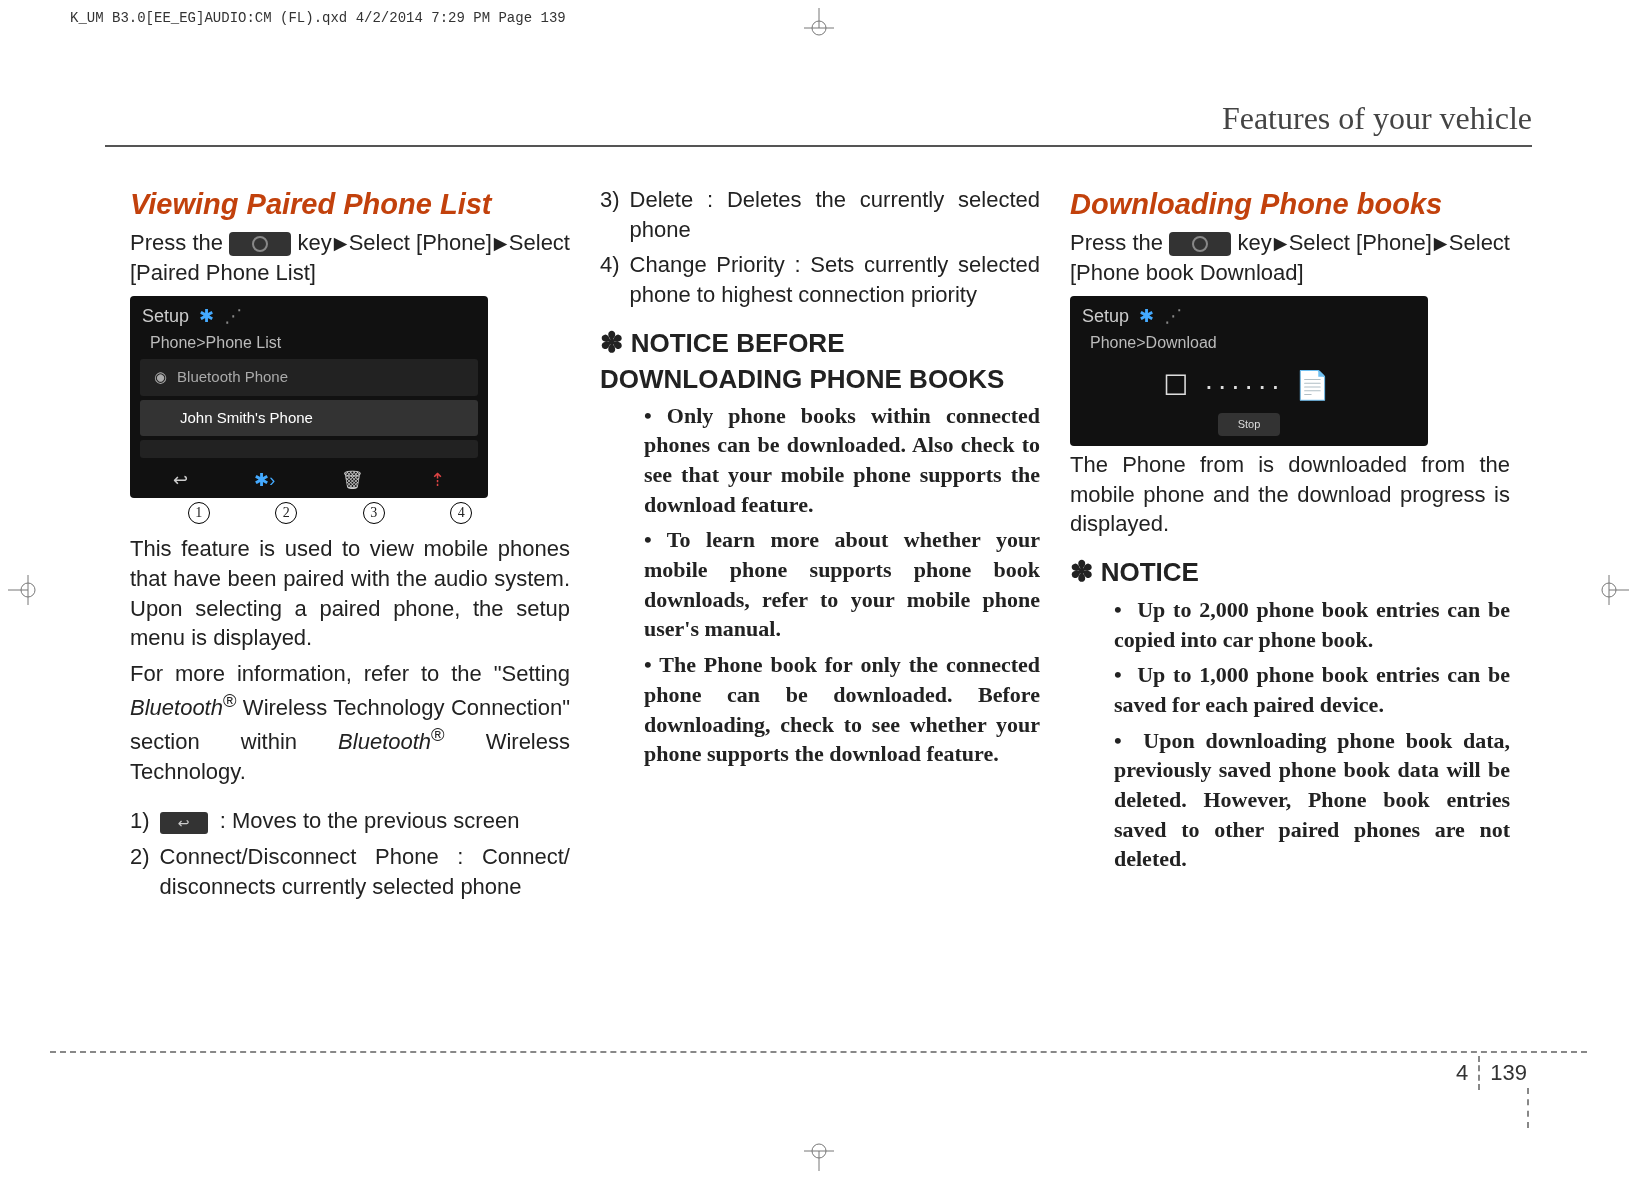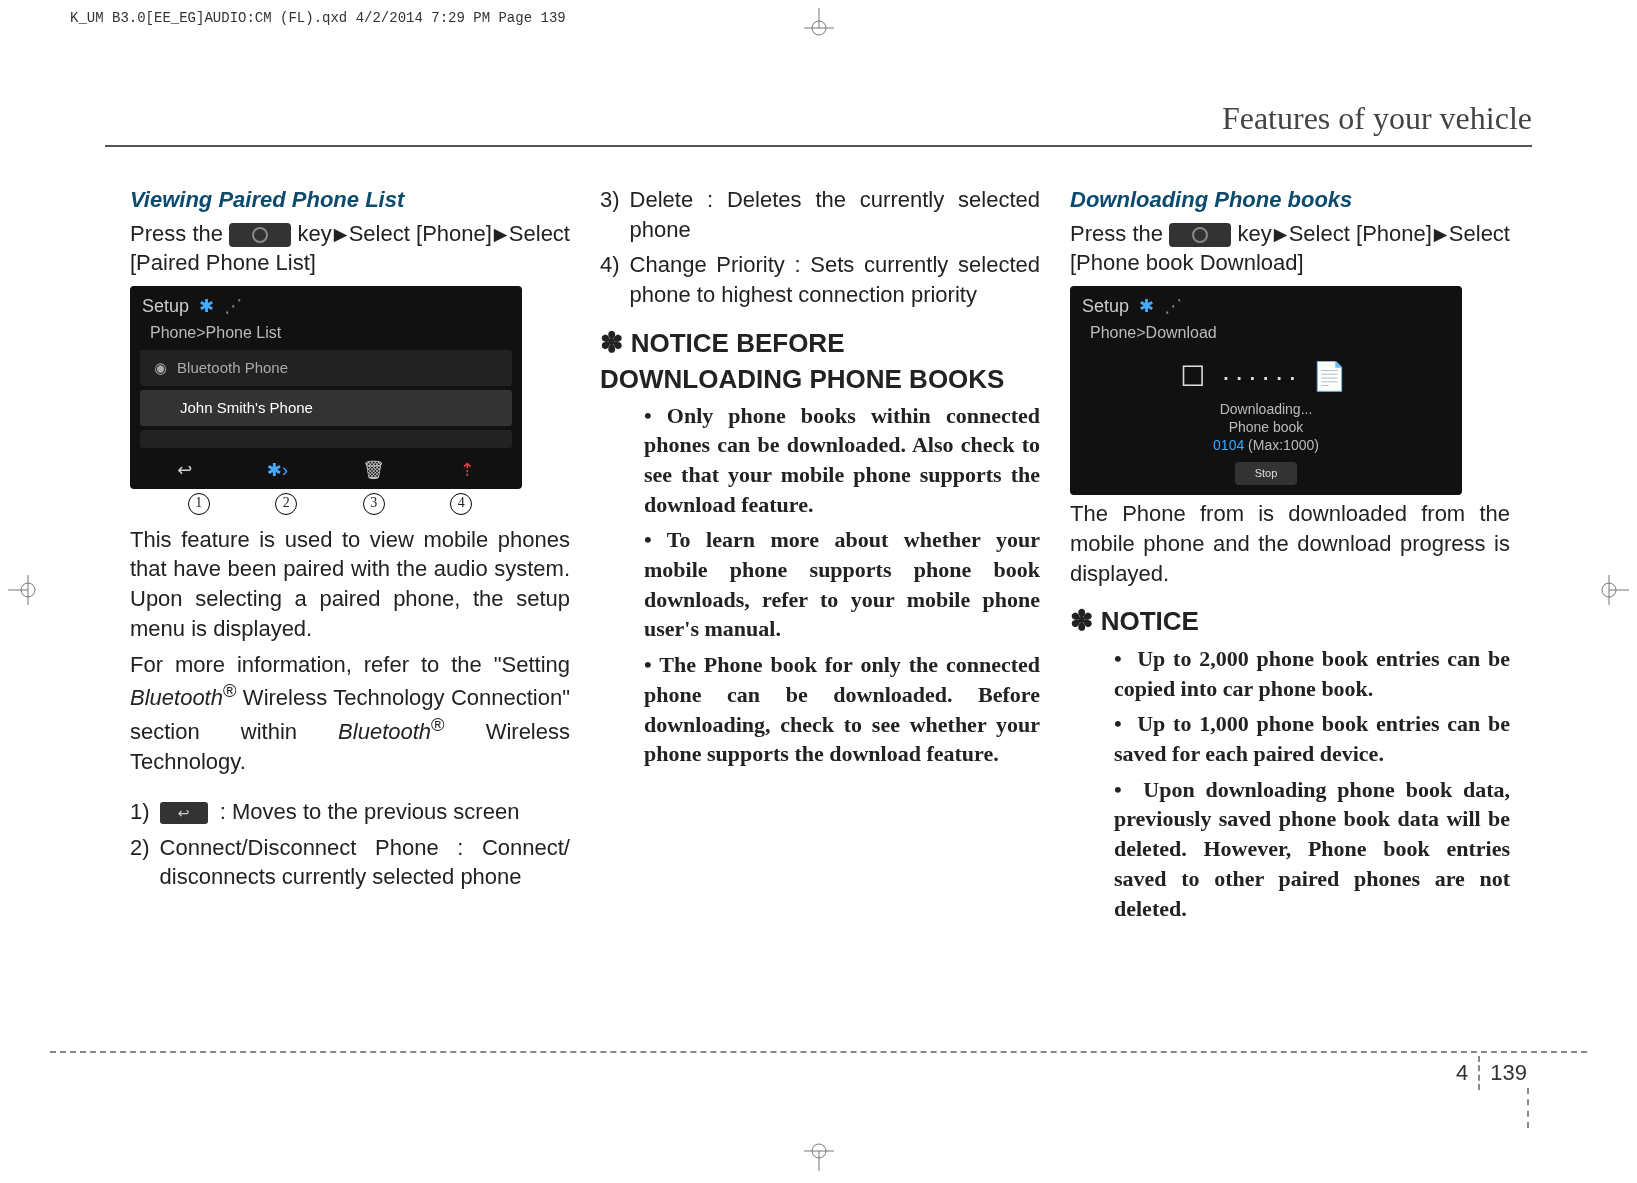--- a/index.html
+++ b/index.html
@@ -57,29 +57,29 @@
   }
   .col {
     width: 440px;
     font-size: 22px;
     line-height: 1.35;
     color: #222;
   }
   .subheading {
     font-weight: bold;
     font-style: italic;
-    color: #0c4a6e;
+    color: #c2410c;
     margin-bottom: 4px;
-    font-size: 22px;
+    font-size: 29px;
   }
   .body-text { margin: 0 0 6px 0; text-align: justify; }
   .screenshot {
     background: #111;
     color: #ccc;
-    width: 392px;
+    width: 358px;
     border-radius: 4px;
     margin: 8px 0 4px 0;
     font-size: 15px;
     padding: 6px 0;
   }
   .screenshot .s-titlebar {
     display: flex;
     align-items: center;
     gap: 10px;
     padding: 2px 12px;
@@ -343,25 +343,20 @@
 
       <div class="screenshot">
         <div class="s-titlebar">
           <span>Setup</span>
           <span style="color:#4af">✱</span>
           <span style="color:#888">⋰</span>
         </div>
         <div class="s-crumb">Phone&gt;Download</div>
         <div class="dl-box">
           <div class="dl-icons">☐ ······ 📄</div>
-          <div class="dl-text">
-            <span>Downloading...</span><br>
-            <span>Phone book</span><br>
-            <span class="cnt">0104</span><span> (Max:1000)</span>
-          </div>
           <div class="stop-btn">Stop</div>
         </div>
       </div>
 
       <p class="body-text">The Phone from is downloaded from the mobile phone and the download progress is displayed.</p>
 
       <div class="notice-head">
         <span class="ast">✽</span>
         <span>NOTICE</span>
       </div>

